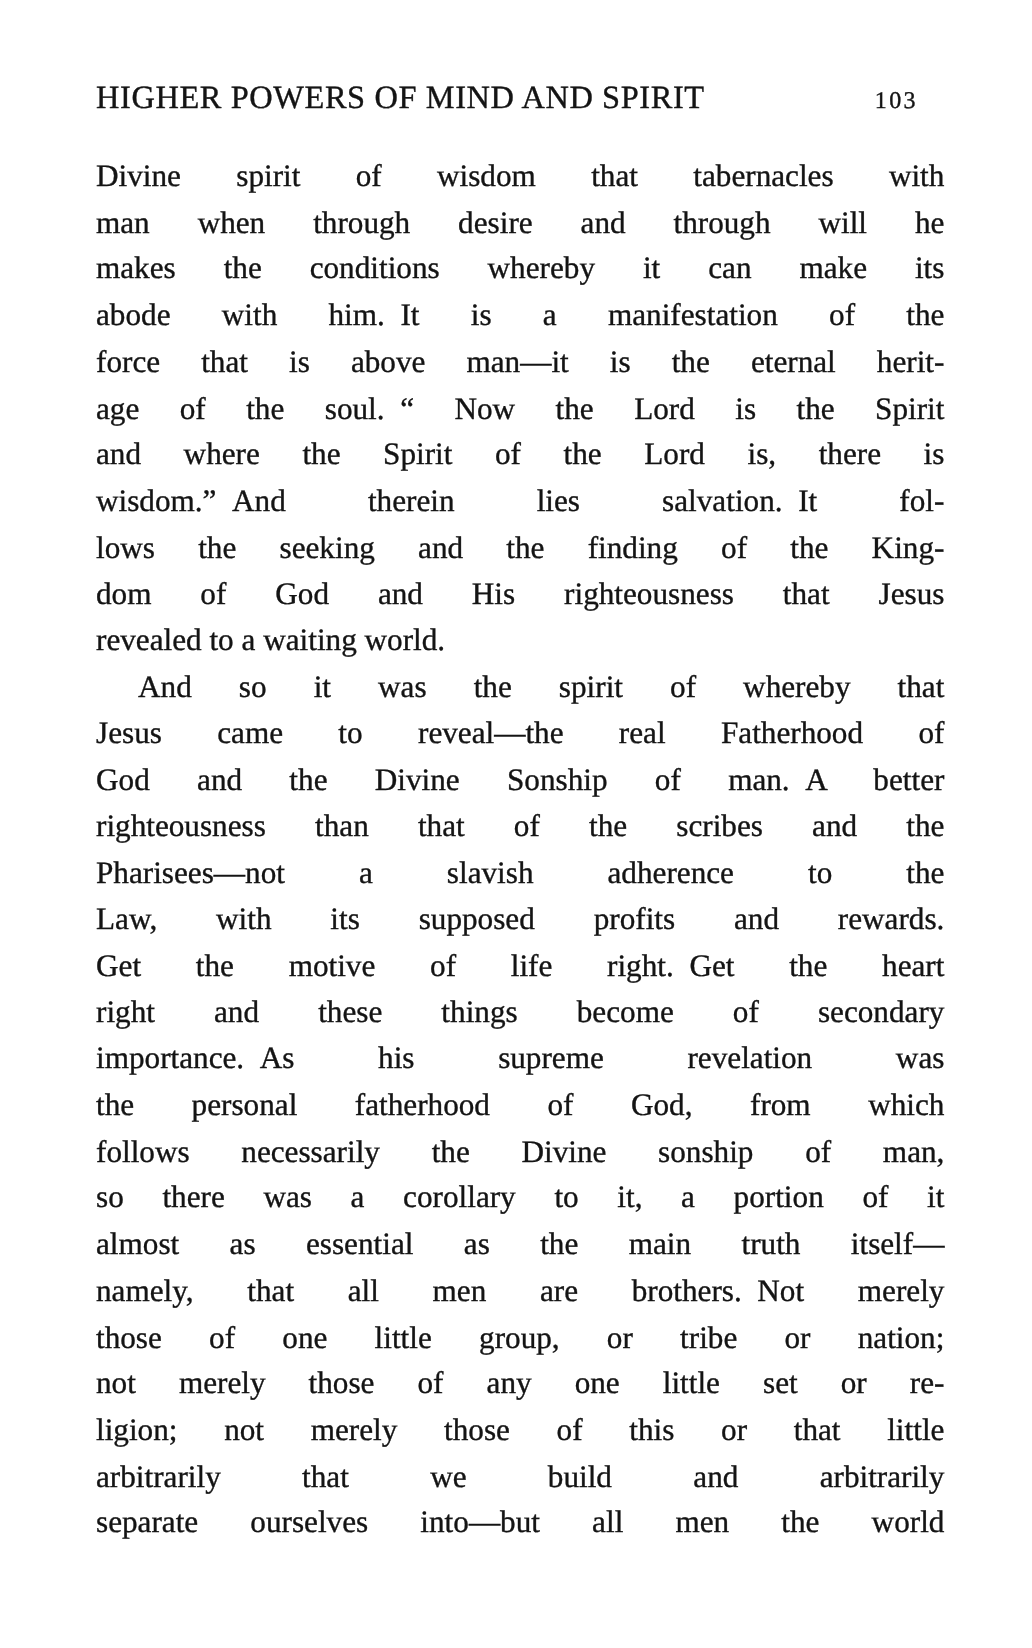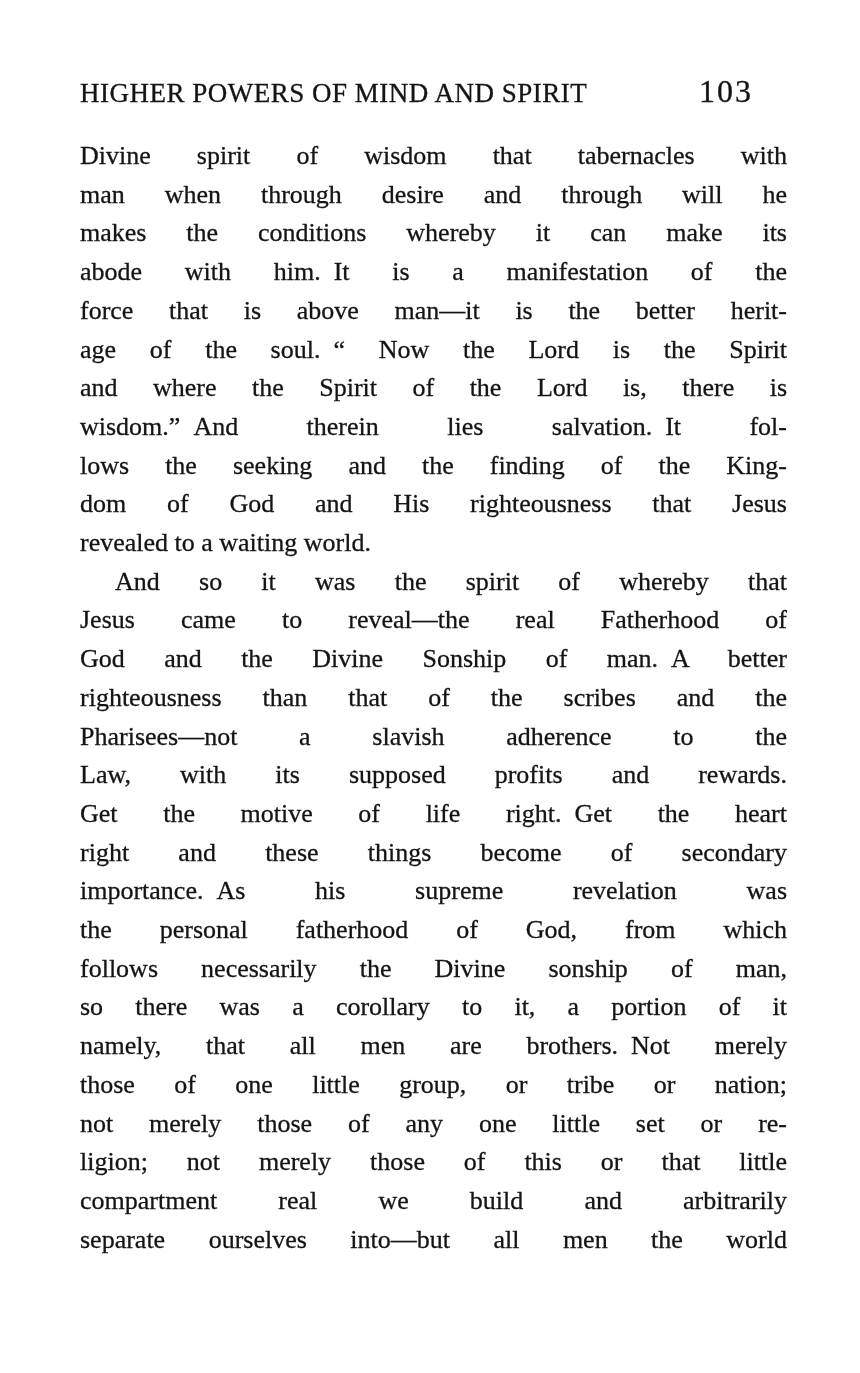--- a/index.html
+++ b/index.html
@@ -12,37 +12,37 @@
     width: 860px;
     height: 1373px;
     background: #ffffff;
     overflow: hidden;
     font-family: "Liberation Serif", "DejaVu Serif", serif;
     color: #141414;
   }
   .text-block {
     position: absolute;
     left: 80px;
-    top: 74px;
+    top: 64px;
     width: 707px;
   }
   .running-head {
     display: flex;
     justify-content: space-between;
     align-items: baseline;
     font-size: 27px;
     line-height: 34px;
     letter-spacing: 0.5px;
     white-space: nowrap;
     -webkit-text-stroke: 0.3px #141414;
   }
   .running-head .folio {
-    font-size: 32px;
+    font-size: 20px;
     letter-spacing: 2px;
-    margin-right: 34px;
+    margin-right: 22px;
   }
   .page-body {
     margin-top: 27px;
     font-size: 26px;
     line-height: 38.7px;
     -webkit-text-stroke: 0.3px #141414;
   }
   .paragraph { margin: 0; }
   .line {
     white-space: normal;
@@ -67,43 +67,44 @@
     <div class="running-head">
       <span class="title">HIGHER POWERS OF MIND AND SPIRIT</span>
       <span class="folio">103</span>
     </div>
     <div class="page-body">
         <div class="paragraph">
           <div class="line just">Divine spirit of wisdom that tabernacles with</div>
           <div class="line just">man when through desire and through will he</div>
           <div class="line just">makes the conditions whereby it can make its</div>
           <div class="line just">abode with him. It is a manifestation of the</div>
-          <div class="line just">force that is above man—it is the better herit-</div>
+          <div class="line just">force that is above man—it is the eternal herit-</div>
           <div class="line just">age of the soul. “ Now the Lord is the Spirit</div>
           <div class="line just">and where the Spirit of the Lord is, there is</div>
           <div class="line just">wisdom.” And therein lies salvation. It fol-</div>
           <div class="line just">lows the seeking and the finding of the King-</div>
           <div class="line just">dom of God and His righteousness that Jesus</div>
           <div class="line last">revealed to a waiting world.</div>
         </div>
         <div class="paragraph">
           <div class="line just indent">And so it was the spirit of whereby that</div>
           <div class="line just">Jesus came to reveal—the real Fatherhood of</div>
           <div class="line just">God and the Divine Sonship of man. A better</div>
           <div class="line just">righteousness than that of the scribes and the</div>
           <div class="line just">Pharisees—not a slavish adherence to the</div>
           <div class="line just">Law, with its supposed profits and rewards.</div>
           <div class="line just">Get the motive of life right. Get the heart</div>
           <div class="line just">right and these things become of secondary</div>
           <div class="line just">importance. As his supreme revelation was</div>
           <div class="line just">the personal fatherhood of God, from which</div>
           <div class="line just">follows necessarily the Divine sonship of man,</div>
           <div class="line just">so there was a corollary to it, a portion of it</div>
+          <div class="line just">almost as essential as the main truth itself—</div>
           <div class="line just">namely, that all men are brothers. Not merely</div>
           <div class="line just">those of one little group, or tribe or nation;</div>
           <div class="line just">not merely those of any one little set or re-</div>
           <div class="line just">ligion; not merely those of this or that little</div>
-          <div class="line just">compartment real we build and arbitrarily</div>
+          <div class="line just">arbitrarily that we build and arbitrarily</div>
           <div class="line just">separate ourselves into—but all men the world</div>
         </div>
       </div>
   </div>
 </div>
 
 </body></html>

